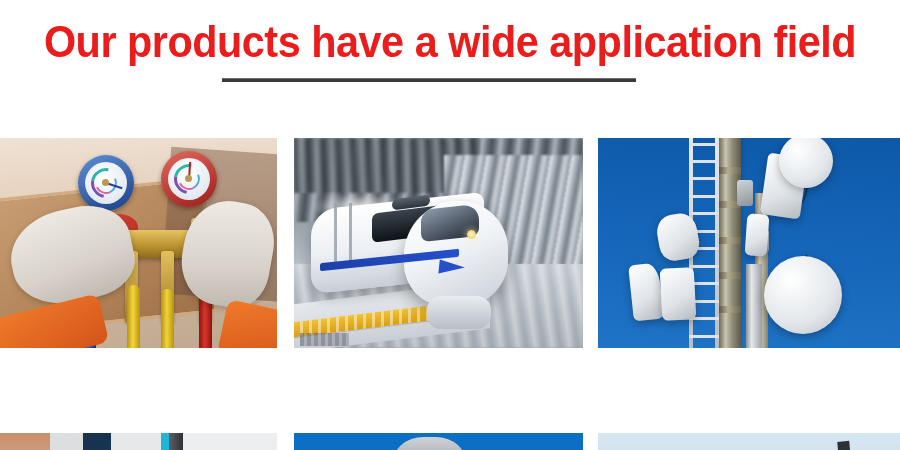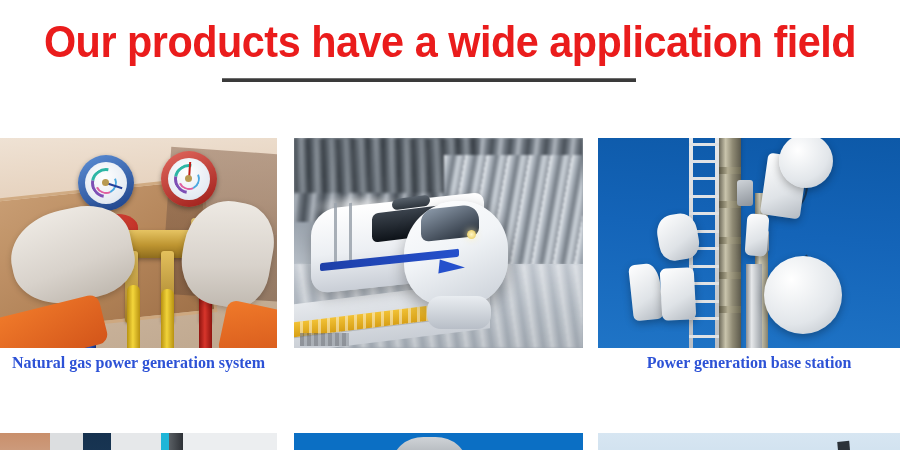--- a/index.html
+++ b/index.html
@@ -276,21 +276,20 @@
           <div class="hose blue"></div>
           <div class="hose yellow"></div>
           <div class="hose yellow2"></div>
           <div class="hose red"></div>
 
           <div class="glove left"></div>
           <div class="glove right"></div>
           <div class="cuff left"></div>
           <div class="cuff right"></div>
         </div>
-        <div class="caption" style="color: rgb(45, 82, 214);">Natural gas power generation system</div>
       </div>
 
       <div class="cell c2">
         <div class="thumb img-train">
           <div class="t-ceiling"></div>
           <div class="t-ceiling2"></div>
           <div class="t-rightblur"></div>
           <div class="t-glow"></div>
           <div class="t-floor"></div>
           <div class="t-floorblur"></div>
@@ -347,21 +346,20 @@
           <div class="cable" style="left:57%;top:52%;width:40px;height:56px;border-left-color:transparent;border-top-color:transparent;"></div>
 
           <div class="panel-ant a1"></div>
           <div class="panel-ant a2"></div>
           <div class="panel-ant a3"></div>
           <div class="panel-ant a4"></div>
           <div class="panel-ant a5"></div>
           <div class="dish d2"></div>
           <div class="dish d1"></div>
         </div>
-        <div class="caption" style="color: rgb(45, 82, 214);">Power generation base station</div>
       </div>
     </div>
 
     <div class="row">
 
       <div class="cell c1">
         <div class="thumb img-industrial">
           <div class="ind-a"></div>
           <div class="ind-b"></div>
           <div class="ind-c"></div>

